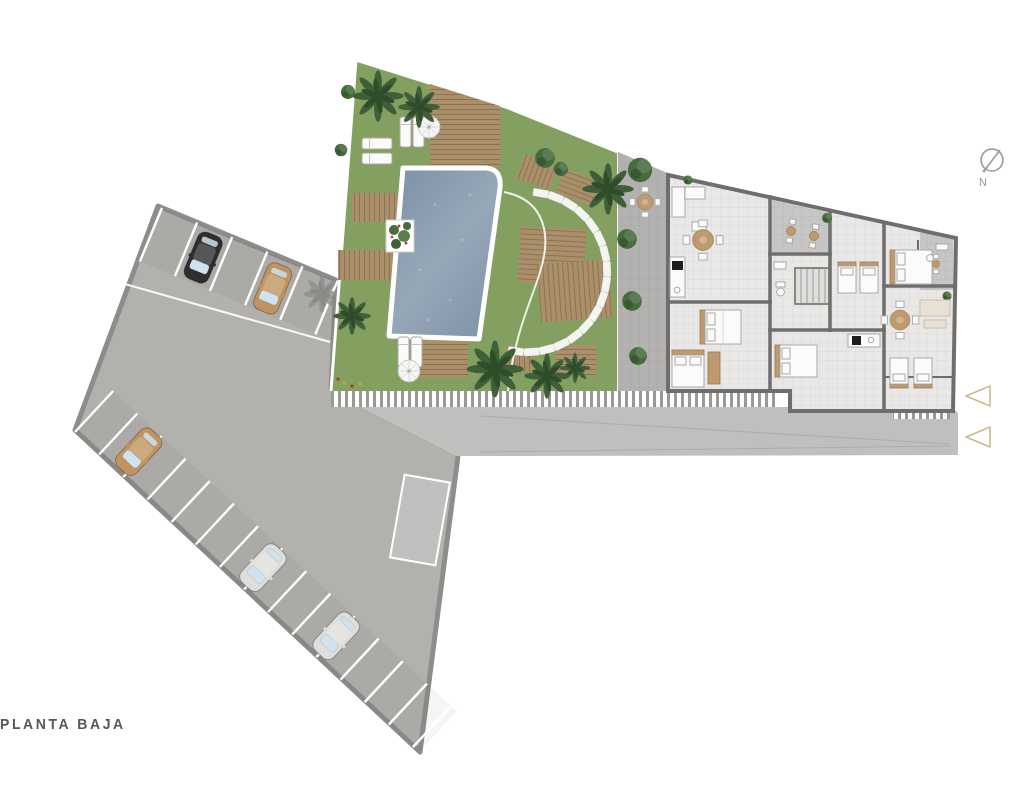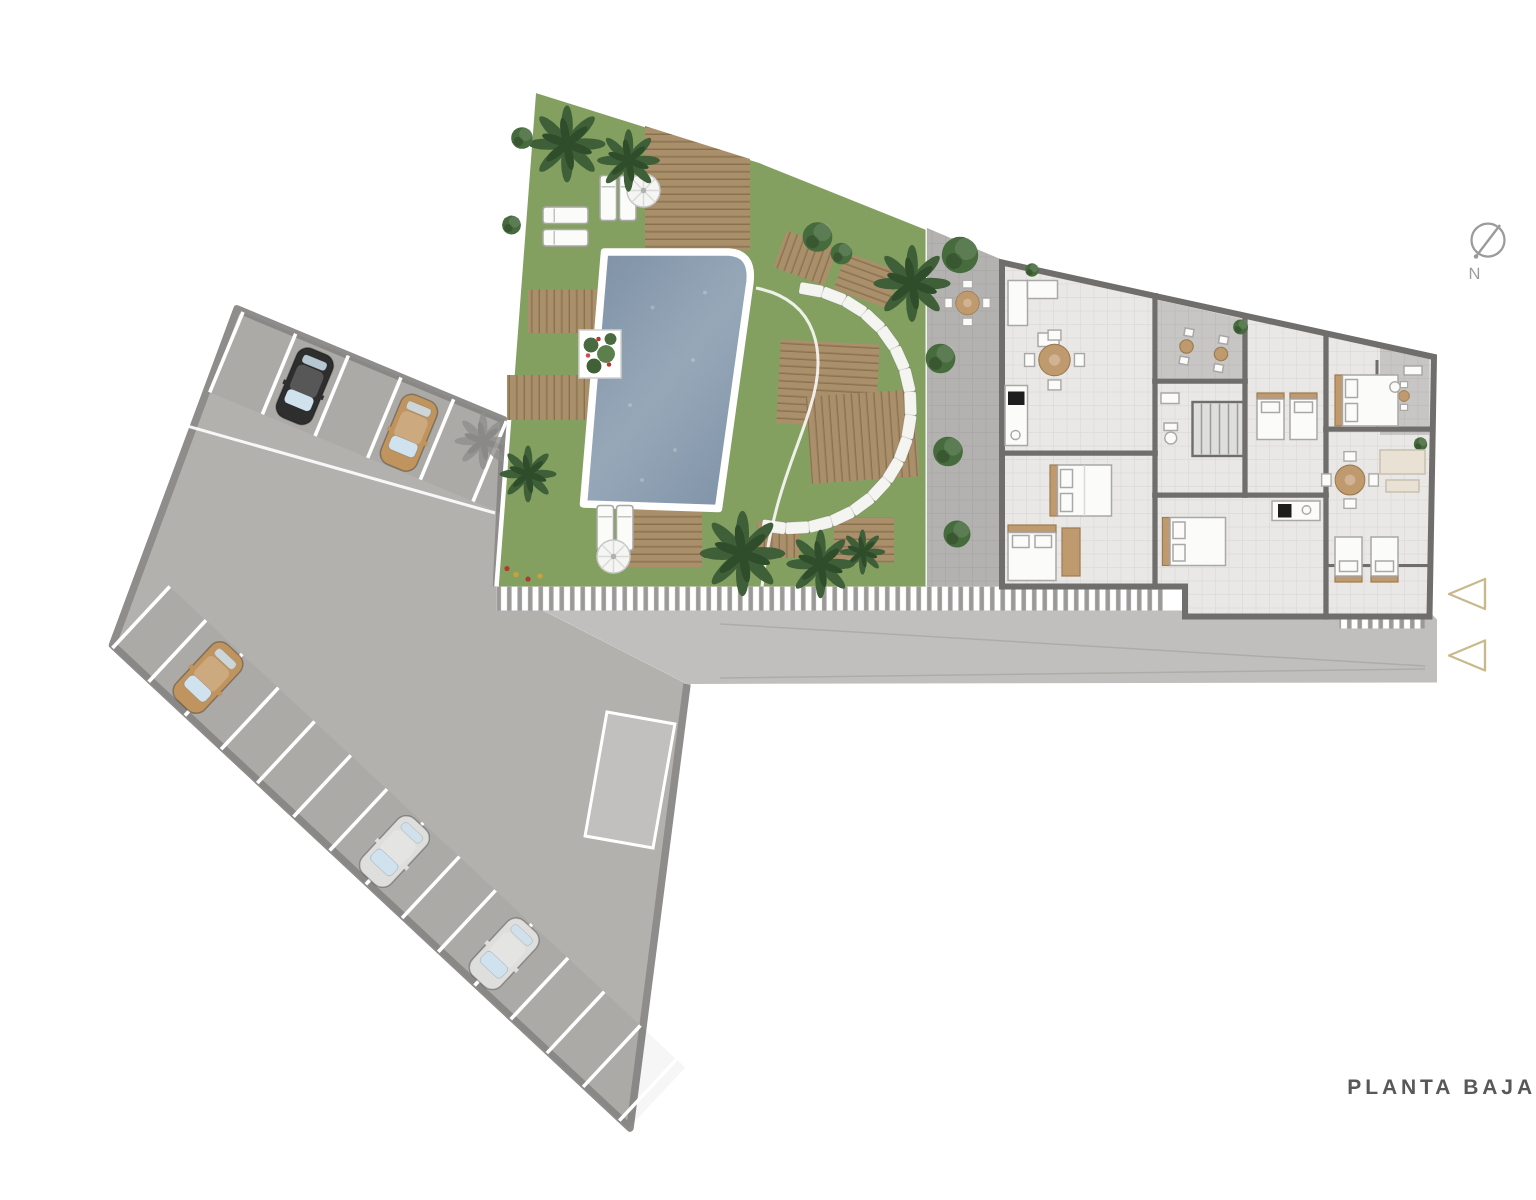--- a/index.html
+++ b/index.html
@@ -1,19 +1,19 @@
 <!DOCTYPE html>
 <html style="--background: #ffffff; --grass: #84a061; --pool-deep: #7d90a5; --pool-light: #98aaba; --pool-border: #ffffff; --deck-wood: #a98f6a; --paving: #b3b2b0; --building-floor: #e9e8e6; --terrace-floor: #c7c6c4; --wall: #6f6e6c; --parking-surface: #b2b1ae; --parking-border: #8e8d8b; --road: #c0bfbd; --stall-line: #ffffff; --hatch-gray: #9a9998; --palm-green: #3f5f38; --palm-dark: #2f4d2b; --bush-green: #466b3c; --stone-white: #f4f4f1; --furniture-white: #fbfbf9; --furniture-wood: #c09a6f; --car-black: #2e2e2e; --car-tan: #c0945f; --car-silver: #dededd; --arrow-tan: #c8ba8c; --text-gray: #57585a; --compass-gray: #9b9b9a;"><head>
 <meta charset="utf-8">
 <style>
   html,body{margin:0;padding:0;background:#fff;}
   .stage{position:relative;width:1024px;height:800px;background:#ffffff;overflow:hidden;
          font-family:"Liberation Sans", sans-serif;}
   .stage svg{position:absolute;left:0;top:0;}
-  .plan-title{position:absolute;left:0;right:0;top:716px;text-align:right;
+  .plan-title{position:absolute;left:0;right:0;top:716px;text-align:left;
     font-size:14px;font-weight:bold;letter-spacing:2.6px;color:var(--text-gray,#57585a);}
   
   .wall{stroke:var(--wall);stroke-width:3.5;fill:none;stroke-linecap:square;}
   .wall-thin{stroke:var(--wall);stroke-width:2;fill:none;}
   .furn{fill:var(--furniture-white);stroke:#a9a8a6;stroke-width:1;}
   .wood{fill:var(--furniture-wood);stroke:#9c7c50;stroke-width:.8;}
   .cream{fill:#e9e2d4;stroke:#c8c0af;stroke-width:1;}
   .stall{stroke:var(--stall-line);stroke-width:2.4;}
   .stone{fill:var(--stone-white);stroke:rgba(0,0,0,.10);stroke-width:.7;}
   .glass{fill:#cfe2ee;stroke:rgba(0,0,0,.15);stroke-width:.6;}

